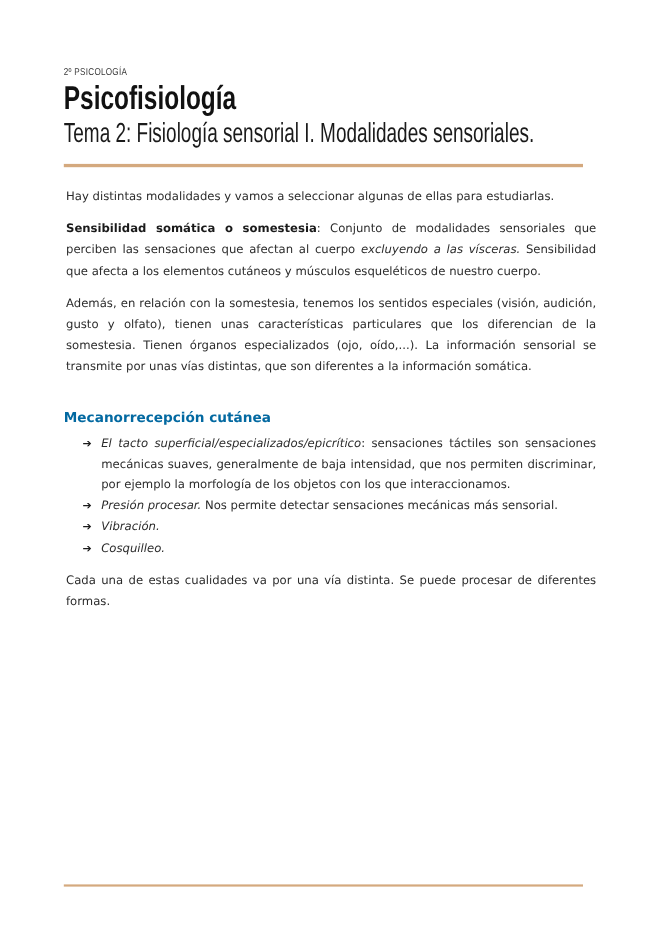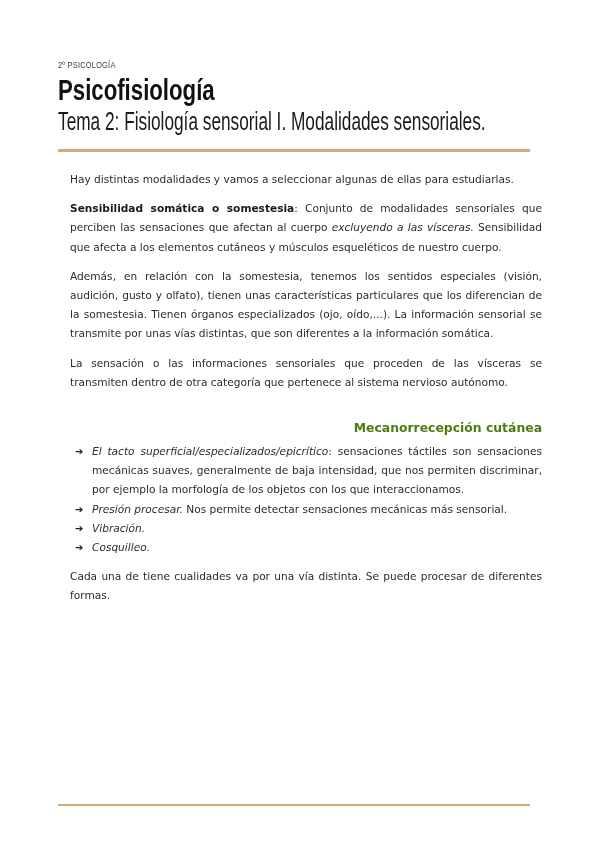--- a/index.html
+++ b/index.html
@@ -70,32 +70,31 @@
     .body {
       position: absolute;
       left: 0;
       top: 170px;
       width: 484px;
       font-size: 10.6px;
       line-height: 19.2px;
       color: #2b2b2b;
     }
     .body p {
-      margin: 0 0 10px 12px;
+      margin: 0 0 10px 2px;
       text-align: justify;
     }
     .body b { font-weight: bold; color: #1a1a1a; }
     .body i { font-style: italic; }
     .section-heading {
       margin: 26px 0 4px 0;
       font-size: 12.4px;
       font-weight: bold;
-      color: #4d7c0f;
+      color: #0369a1;
       line-height: 20px;
-      text-align: right;
     }
     ul.qualities {
       list-style: none;
       margin: 0 0 10px 0;
       padding: 0;
     }
     ul.qualities li {
       position: relative;
       padding-left: 34px;
       text-align: justify;
@@ -117,31 +116,30 @@
   <div class="subtitle">Tema 2: Fisiología sensorial I. Modalidades sensoriales.</div>
   <div class="rule top"></div>
 
   <div class="body">
     <p>Hay distintas modalidades y vamos a seleccionar algunas de ellas para estudiarlas.</p>
 
     <p><b>Sensibilidad somática o somestesia</b><span>: Conjunto de modalidades sensoriales que perciben las sensaciones que afectan al cuerpo </span><i>excluyendo a las vísceras.</i><span> Sensibilidad que afecta a los elementos cutáneos y músculos esqueléticos de nuestro cuerpo.</span></p>
 
     <p>Además, en relación con la somestesia, tenemos los sentidos especiales (visión, audición, gusto y olfato), tienen unas características particulares que los diferencian de la somestesia. Tienen órganos especializados (ojo, oído,...). La información sensorial se transmite por unas vías distintas, que son diferentes a la información somática.</p>
 
-    <p>La sensación o las informaciones sensoriales que proceden de las vísceras se transmiten dentro de otra categoría que  pertenece al sistema nervioso autónomo.</p>
 
 
     <div class="section-heading">Mecanorrecepción cutánea</div>
 
 
 
     <ul class="qualities">
       <li><span class="arrow">➔</span><i>El tacto superficial/especializados/epicrítico</i><span>: sensaciones táctiles son sensaciones mecánicas suaves, generalmente de baja intensidad, que nos permiten discriminar, por ejemplo la morfología de los objetos con los que interaccionamos.</span></li>
       <li><span class="arrow">➔</span><i>Presión procesar.</i><span> Nos permite detectar sensaciones mecánicas más sensorial.</span></li>
       <li><span class="arrow">➔</span><i>Vibración.</i><span></span></li>
       <li><span class="arrow">➔</span><i>Cosquilleo.</i><span></span></li>
     </ul>
 
-    <p>Cada una de tiene cualidades va por una vía distinta. Se puede procesar de diferentes formas.</p>
+    <p>Cada una de estas cualidades va por una vía distinta. Se puede procesar de diferentes formas.</p>
   </div>
 
   <div class="rule bottom"></div>
 </div>
 
 </body></html>

